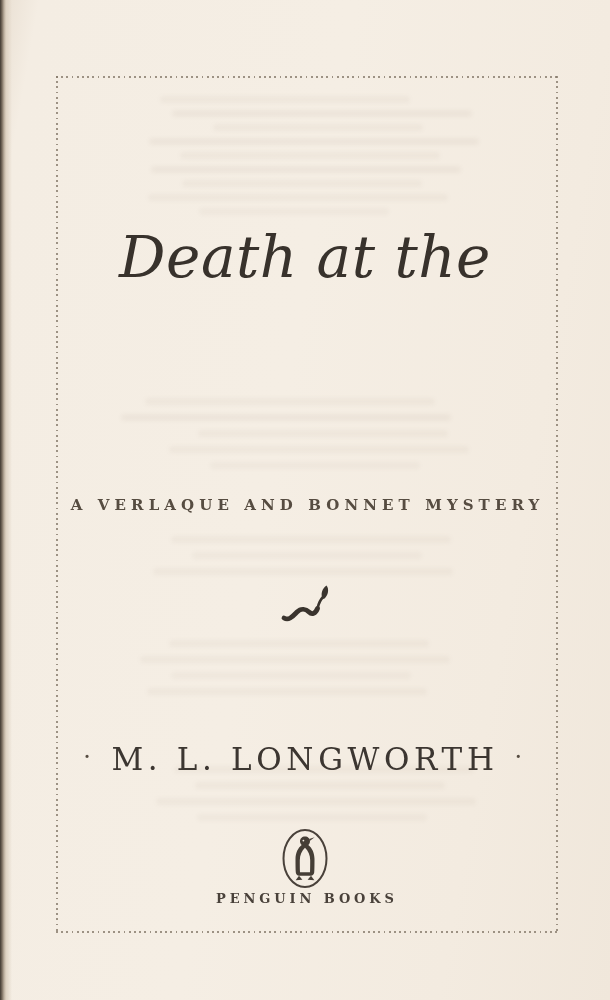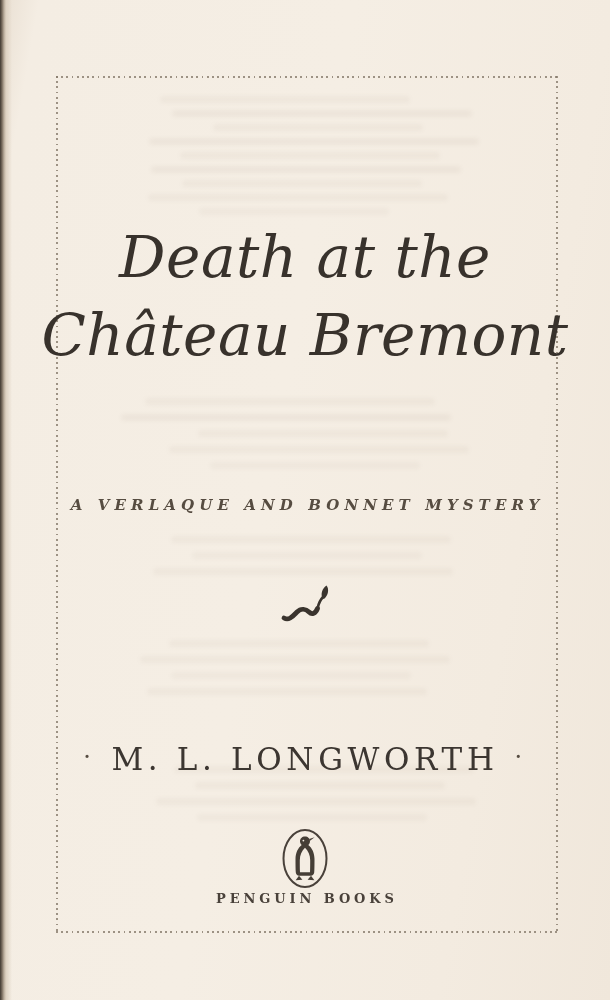--- a/index.html
+++ b/index.html
@@ -38,21 +38,20 @@
     color:#38322c;
     letter-spacing:.5px;
   }
   .subtitle{
     top:496px;
     font-size:15px;
     font-weight:bold;
     letter-spacing:.34em;
     text-indent:.34em;
     color:#564c41;
-    font-style:italic;
   }
   .ornament{top:584px;}
   .ornament svg{display:inline-block;}
   .author{
     top:741px;
     font-size:31px;
     letter-spacing:.15em;
     color:#3c3631;
     white-space:nowrap;
   }
@@ -114,21 +113,20 @@
 
   <div class="frame">
     <div class="edge h t"></div>
     <div class="edge h b"></div>
     <div class="edge v l"></div>
     <div class="edge v r"></div>
   </div>
 
   <h1 class="center-abs title" style="margin:0;font-weight:normal;">
     <span>Death at the</span><br>
-    <span>Château Bremont</span>
   </h1>
 
   <div class="center-abs subtitle">A VERLAQUE AND BONNET MYSTERY</div>
 
   <div class="center-abs ornament">
     <svg width="52" height="42" viewBox="0 0 52 42" aria-hidden="true">
       <path d="M5 34 C 10 37 14 32 18 28 C 22 24 27 25 30 28 C 33 31 36.5 29.5 38.5 24.5" fill="none" stroke="#3a342e" stroke-width="4.8" stroke-linecap="round"></path>
       <path d="M38.5 24.5 C 39.5 19.5 41.5 15.5 44.5 12.5" fill="none" stroke="#3a342e" stroke-width="2.6" stroke-linecap="round"></path>
       <path d="M43.5 14.5 C 41.5 10 43 4.5 47.5 1.5 C 50.5 5 49 11.5 45.8 14.2 C 45 14.9 44 14.8 43.5 14.5 Z" fill="#3a342e"></path>
     </svg>

